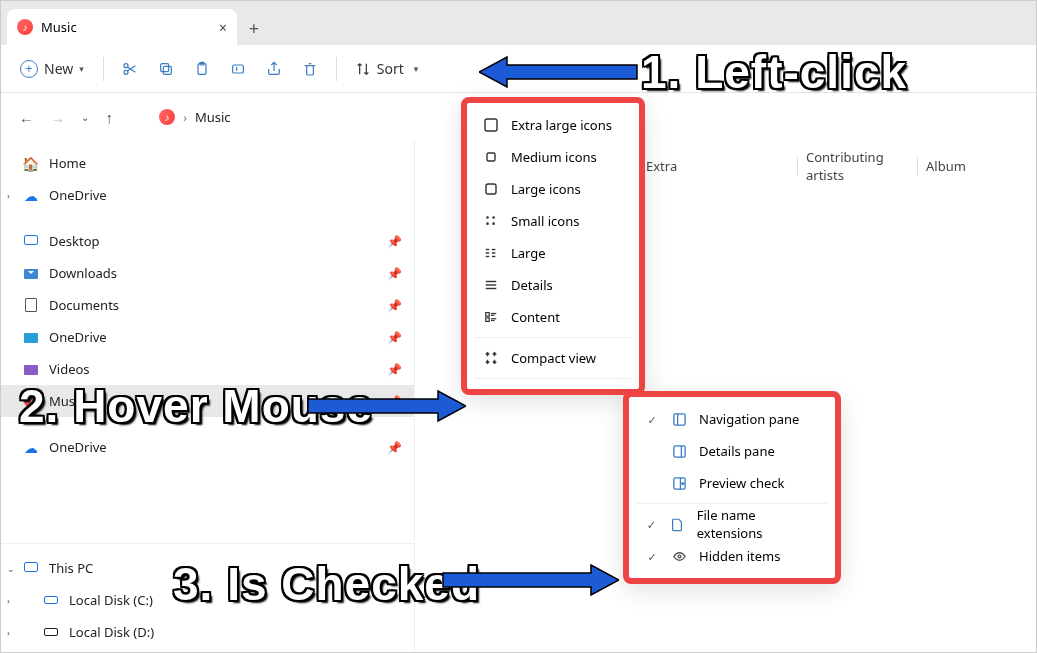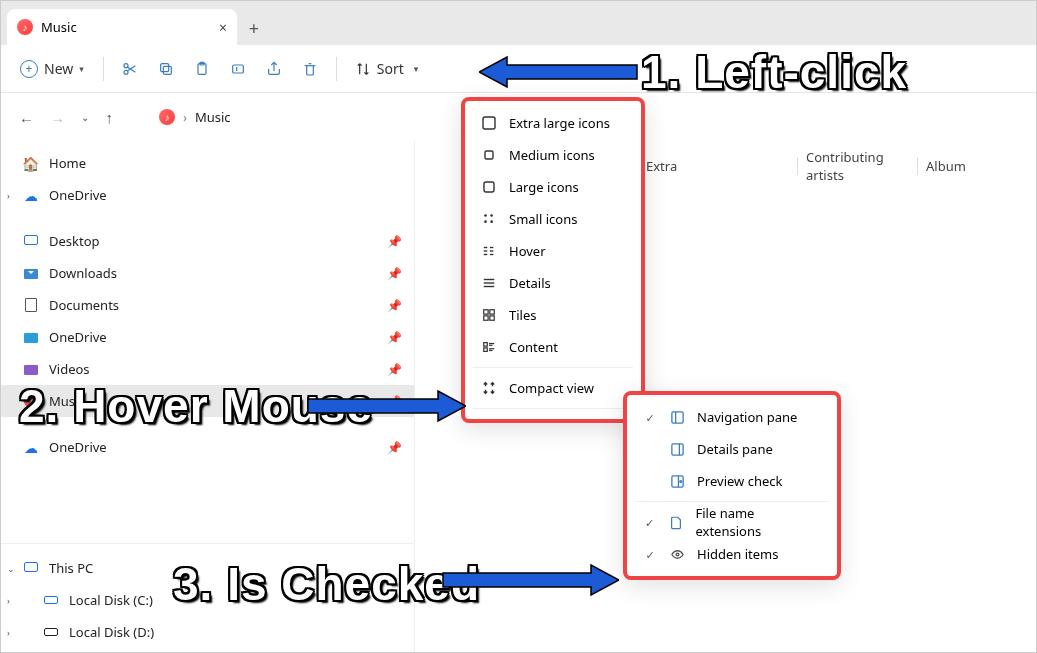--- a/index.html
+++ b/index.html
@@ -47,21 +47,21 @@
 
 .main { flex:1; padding: 10px 8px; }
 .cols { display:flex; font-size:13px; color:#444; padding: 6px 4px; }
 .cols .pad { width:210px; }
 .cols .c { border-left:1px solid #ddd; padding:0 8px; height:18px; display:flex; align-items:center; }
 .cols .c1 { width:160px; }
 .cols .c2 { width:120px; }
 .cols .c3 { }
 
 
-.menu { position:absolute; background:#fff; border:4px solid #ef4444; border-radius:8px; box-shadow: 0 6px 24px rgba(0,0,0,0.12); padding:6px; font-size:13px; }
+.menu { position:absolute; background:#fff; border:6px solid #ef4444; border-radius:8px; box-shadow: 0 6px 24px rgba(0,0,0,0.12); padding:6px; font-size:13px; }
 .menu-item { display:flex; align-items:center; height:32px; padding: 0 14px 0 10px; border-radius:5px; gap:12px; }
 .menu-item .ic { width:16px; height:16px; display:flex; align-items:center; justify-content:center; color:#3b7cc2; }
 .menu-item .arr { margin-left:auto; font-size:10px; color:#555; }
 .menu-sep { height:1px; background:#eee; margin:4px 2px; }
 
 .menu-view { left:460px; top:96px; width:184px; }
 .menu-show { left:622px; top:390px; width:218px; }
 .menu-show .chk { width:14px; display:flex; justify-content:center; color:#555; font-size:11px; }
 
 
@@ -292,42 +292,31 @@
       <span class="ic">
         <svg viewBox="0 0 16 16" width="14" height="14" stroke="#333" stroke-width="1.6">
           <line x1="2" y1="4" x2="6" y2="4"></line>
           <line x1="2" y1="8" x2="6" y2="8"></line>
           <line x1="2" y1="12" x2="6" y2="12"></line>
           <line x1="9" y1="4" x2="13" y2="4"></line>
           <line x1="9" y1="8" x2="13" y2="8"></line>
           <line x1="9" y1="12" x2="13" y2="12"></line>
         </svg>
       </span>
-      <span>Hover</span>
+      <span>Large</span>
     </div>
   <div class="menu-item">
       <span class="ic">
         <svg viewBox="0 0 16 16" width="14" height="14" stroke="#333" stroke-width="1.6">
           <line x1="2" y1="4" x2="14" y2="4"></line>
           <line x1="2" y1="8" x2="14" y2="8"></line>
           <line x1="2" y1="12" x2="14" y2="12"></line>
         </svg>
       </span>
       <span>Details</span>
-    </div>
-  <div class="menu-item">
-      <span class="ic">
-        <svg viewBox="0 0 16 16" width="14" height="14" stroke="#333" stroke-width="1.4" fill="none">
-          <rect x="2" y="2" width="5" height="5"></rect>
-          <rect x="9" y="2" width="5" height="5"></rect>
-          <rect x="2" y="9" width="5" height="5"></rect>
-          <rect x="9" y="9" width="5" height="5"></rect>
-        </svg>
-      </span>
-      <span>Tiles</span>
     </div>
   <div class="menu-item">
       <span class="ic">
         <svg viewBox="0 0 16 16" width="14" height="14" stroke="#333" stroke-width="1.4" fill="none">
           <rect x="2" y="3" width="4" height="4"></rect>
           <line x1="8" y1="4" x2="14" y2="4"></line>
           <line x1="8" y1="6" x2="12" y2="6"></line>
           <rect x="2" y="9" width="4" height="4"></rect>
           <line x1="8" y1="10" x2="14" y2="10"></line>
           <line x1="8" y1="12" x2="12" y2="12"></line>

